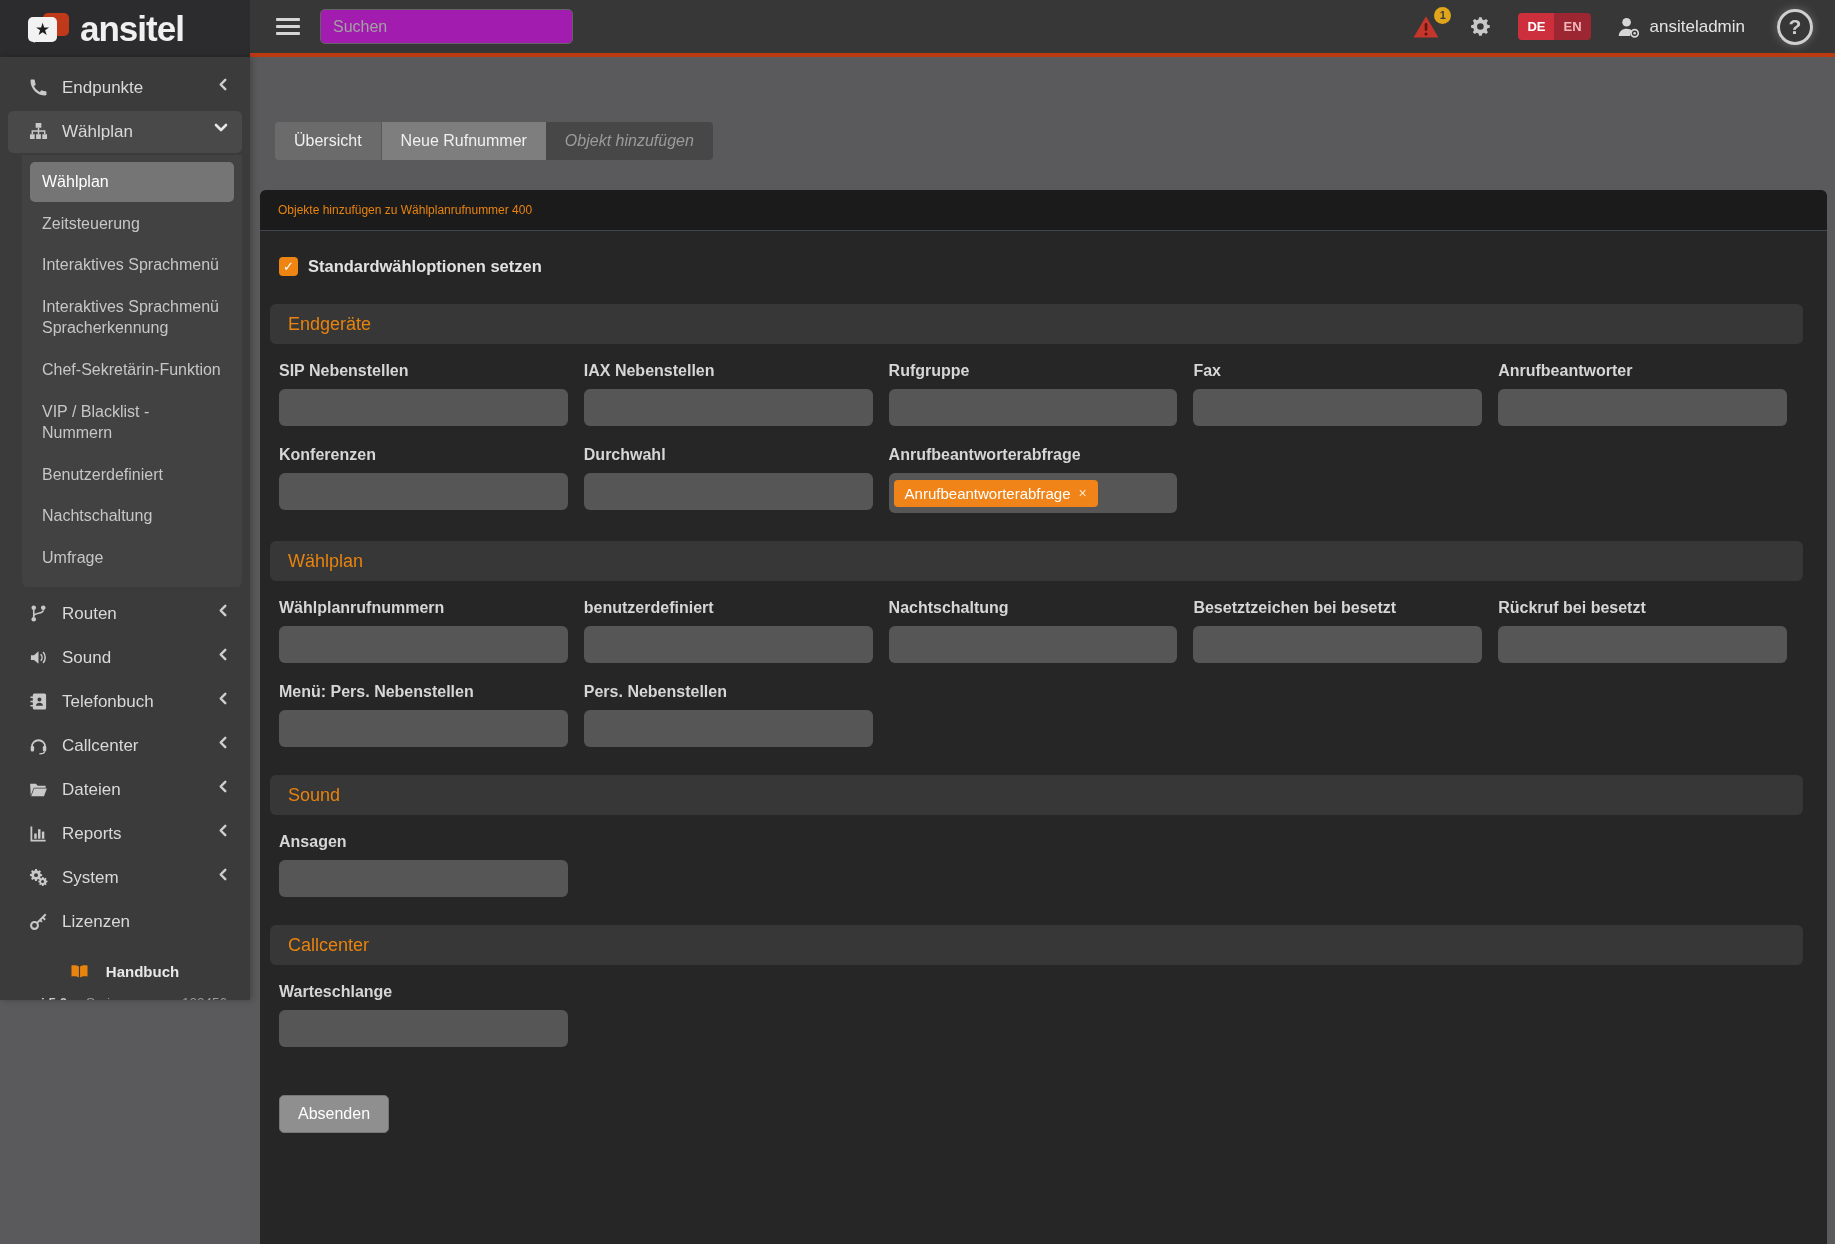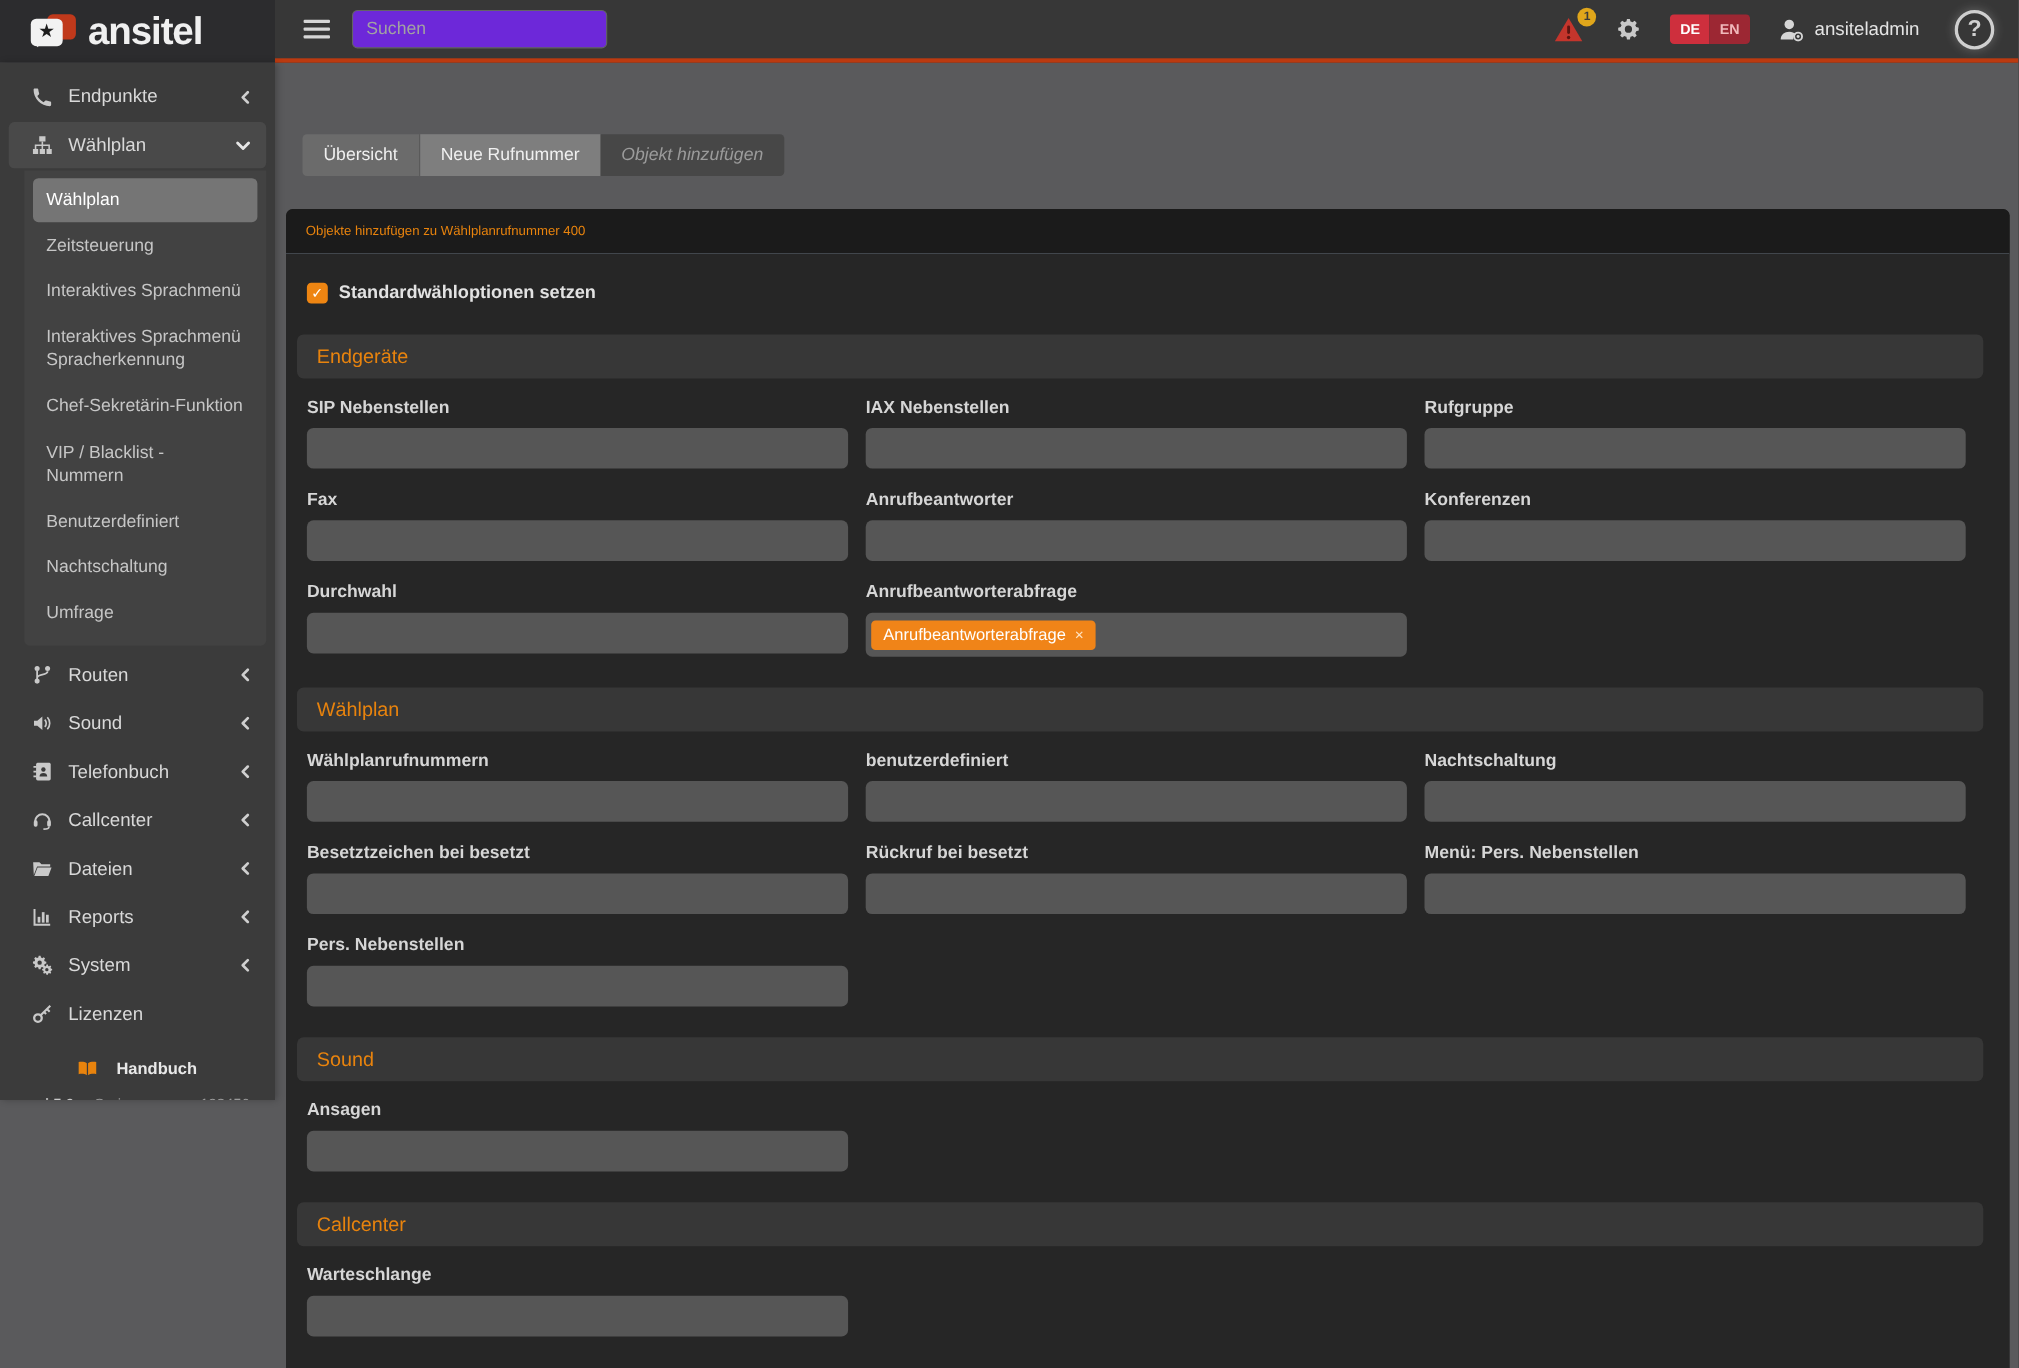--- a/index.html
+++ b/index.html
@@ -16,39 +16,39 @@
   .logo-area{width:250px;height:57px;background:#2c2c2e;display:flex;align-items:center;padding-left:26px;flex-shrink:0;}
   .logo-mark{position:relative;width:46px;height:42px;margin-right:8px;flex-shrink:0;}
   .bubble-red{position:absolute;left:17px;top:5px;width:26px;height:23px;background:#c0391b;border-radius:5px;}
   .bubble-red::after{content:"";position:absolute;right:3px;bottom:-6px;border:6px solid transparent;border-top-color:#c0391b;border-right-width:2px;}
   .bubble-white{position:absolute;left:2px;top:9px;width:29px;height:25px;background:#f2f2f2;border-radius:5px;display:flex;align-items:center;justify-content:center;color:#1d1d1d;font-size:17px;}
   .bubble-white::after{content:"";position:absolute;left:4px;bottom:-7px;border:6px solid transparent;border-top-color:#f2f2f2;border-left-width:2px;}
   .logo-text{color:#f0f0f0;font-size:35px;font-weight:bold;letter-spacing:-1px;}
   .topbar-main{flex:1;background:#373737;border-bottom:4px solid var(--topline);display:flex;align-items:center;padding:0 22px;}
   .hamburger{width:24px;height:17px;display:flex;flex-direction:column;justify-content:space-between;margin:0 20px 0 4px;cursor:pointer;}
   .hamburger i{display:block;height:3px;background:#d6d6d6;border-radius:1px;}
-  .search-input{width:232px;height:35px;background:#6d28d9;border:1px solid #636365;border-radius:5px;color:#ddd;font-size:16px;padding:0 12px;outline:none;}
+  .search-input{width:253px;height:35px;background:#a21caf;border:1px solid #636365;border-radius:5px;color:#ddd;font-size:16px;padding:0 12px;outline:none;}
   .search-input::placeholder{color:#a2a2a2;}
   .topbar-right{margin-left:auto;display:flex;align-items:center;gap:26px;}
   .alert-wrap{position:relative;padding:4px;cursor:pointer;}
   .alert-badge{position:absolute;top:-4px;right:-8px;background:#e0a61b;color:#3a3a3a;font-size:11px;font-weight:bold;min-width:17px;height:17px;border-radius:50%;display:flex;align-items:center;justify-content:center;}
   .lang-toggle{display:flex;border-radius:4px;overflow:hidden;cursor:pointer;}
   .lang{font-size:13px;font-weight:bold;padding:6px 9px;}
   .lang.de{background:#ce2f3d;color:#fff;}
   .lang.en{background:#9c2733;color:#f0b9bb;}
   .user-wrap{display:flex;align-items:center;gap:9px;color:#e4e4e4;font-size:17px;cursor:pointer;}
   .help-icon{width:36px;height:36px;border:3px solid #cfcfcf;border-radius:50%;color:#cfcfcf;font-size:21px;font-weight:bold;display:flex;align-items:center;justify-content:center;margin-left:6px;cursor:pointer;box-shadow:0 0 10px rgba(255,255,255,.25);}
 
   
   .layout{display:flex;align-items:flex-start;}
   .sidebar{width:250px;height:943px;background:var(--sidebar);flex-shrink:0;box-shadow:2px 0 6px rgba(0,0,0,.25);padding-top:8px;overflow:hidden;}
   .main{flex:1;min-width:0;margin-top:32px;}
 
   
-  .side-item{display:flex;align-items:center;padding:11px 14px 11px 18px;margin:2px 8px;color:#d9d9d9;font-size:17px;cursor:pointer;border-radius:5px;}
+  .side-item{display:flex;align-items:flex-start;padding:11px 14px 11px 18px;margin:2px 8px;color:#d9d9d9;font-size:17px;cursor:pointer;border-radius:5px;}
   .side-item .s-icon{width:24px;margin-right:12px;display:flex;justify-content:center;}
   .side-item .chev{margin-left:auto;}
   .side-group .parent{background:#494949;}
   .submenu{margin:0 8px 6px 22px;background:#424242;border-radius:0 0 5px 5px;padding:5px 0 7px 0;}
   .sub-item{margin:2px 8px;padding:9px 12px;color:#c6c6c6;font-size:16px;line-height:1.35;border-radius:5px;cursor:pointer;}
   .sub-item.active{background:#757575;color:#fff;}
   .side-bottom{margin-top:20px;text-align:center;}
   .manual{display:inline-flex;align-items:center;gap:18px;color:#e8e8e8;font-size:15px;font-weight:bold;cursor:pointer;}
   .side-meta{margin-top:12px;color:#9a9a9a;font-size:13.5px;}
   .side-meta .ver{color:#c9c9c9;font-weight:bold;}
@@ -64,21 +64,21 @@
   .tab.t-active{background:#474747;color:#9b9b9b;}
 
   
   .panel{margin:30px 8px 0 10px;background:var(--panel);border-radius:6px;min-height:1074px;overflow:hidden;}
   .panel-heading{background:var(--panel-head);border-bottom:1px solid #41464c;border-radius:6px 6px 0 0;padding:13px 18px;color:var(--accent);font-size:12px;}
   .check-row{display:flex;align-items:center;gap:10px;margin:26px 0 0 19px;}
   .checkbox{width:19px;height:19px;background:#ee8512;border-radius:4px;display:flex;align-items:center;justify-content:center;color:#fff;font-size:13px;font-weight:bold;cursor:pointer;}
   .check-label{color:#e2e2e2;font-size:16.5px;font-weight:bold;}
   .section{margin-top:28px;}
   .section-bar{margin:0 24px 0 10px;background:#373737;border-radius:6px;height:40px;line-height:40px;padding-left:18px;color:var(--accent);font-size:18px;}
-  .fields{display:grid;grid-template-columns:repeat(3,1fr);column-gap:16px;row-gap:20px;margin:18px 40px 0 19px;}
+  .fields{display:grid;grid-template-columns:repeat(5,1fr);column-gap:16px;row-gap:20px;margin:18px 40px 0 19px;}
   .f-label{color:#d6d6d6;font-size:16px;font-weight:bold;margin-bottom:9px;}
   .f-input{width:100%;height:37px;background:var(--input);border:none;border-radius:6px;outline:none;color:#eee;font-size:15px;padding:0 10px;}
   .f-taginput{width:100%;height:40px;background:var(--input);border-radius:6px;display:flex;align-items:center;padding:0 5px;}
   .tag-pill{background:var(--tag);color:#fff;font-size:15px;border-radius:4px;padding:5px 11px;display:inline-flex;align-items:center;gap:8px;}
   .tag-x{color:#ffe3c2;font-size:14px;cursor:pointer;}
   .submit-btn{margin:48px 0 16px 19px;background:#8f8f8f;color:#fdfdfd;font-size:16px;border:1px solid #777;border-radius:5px;padding:9px 18px;cursor:pointer;}
 </style>
 </head>
 <body>
 

